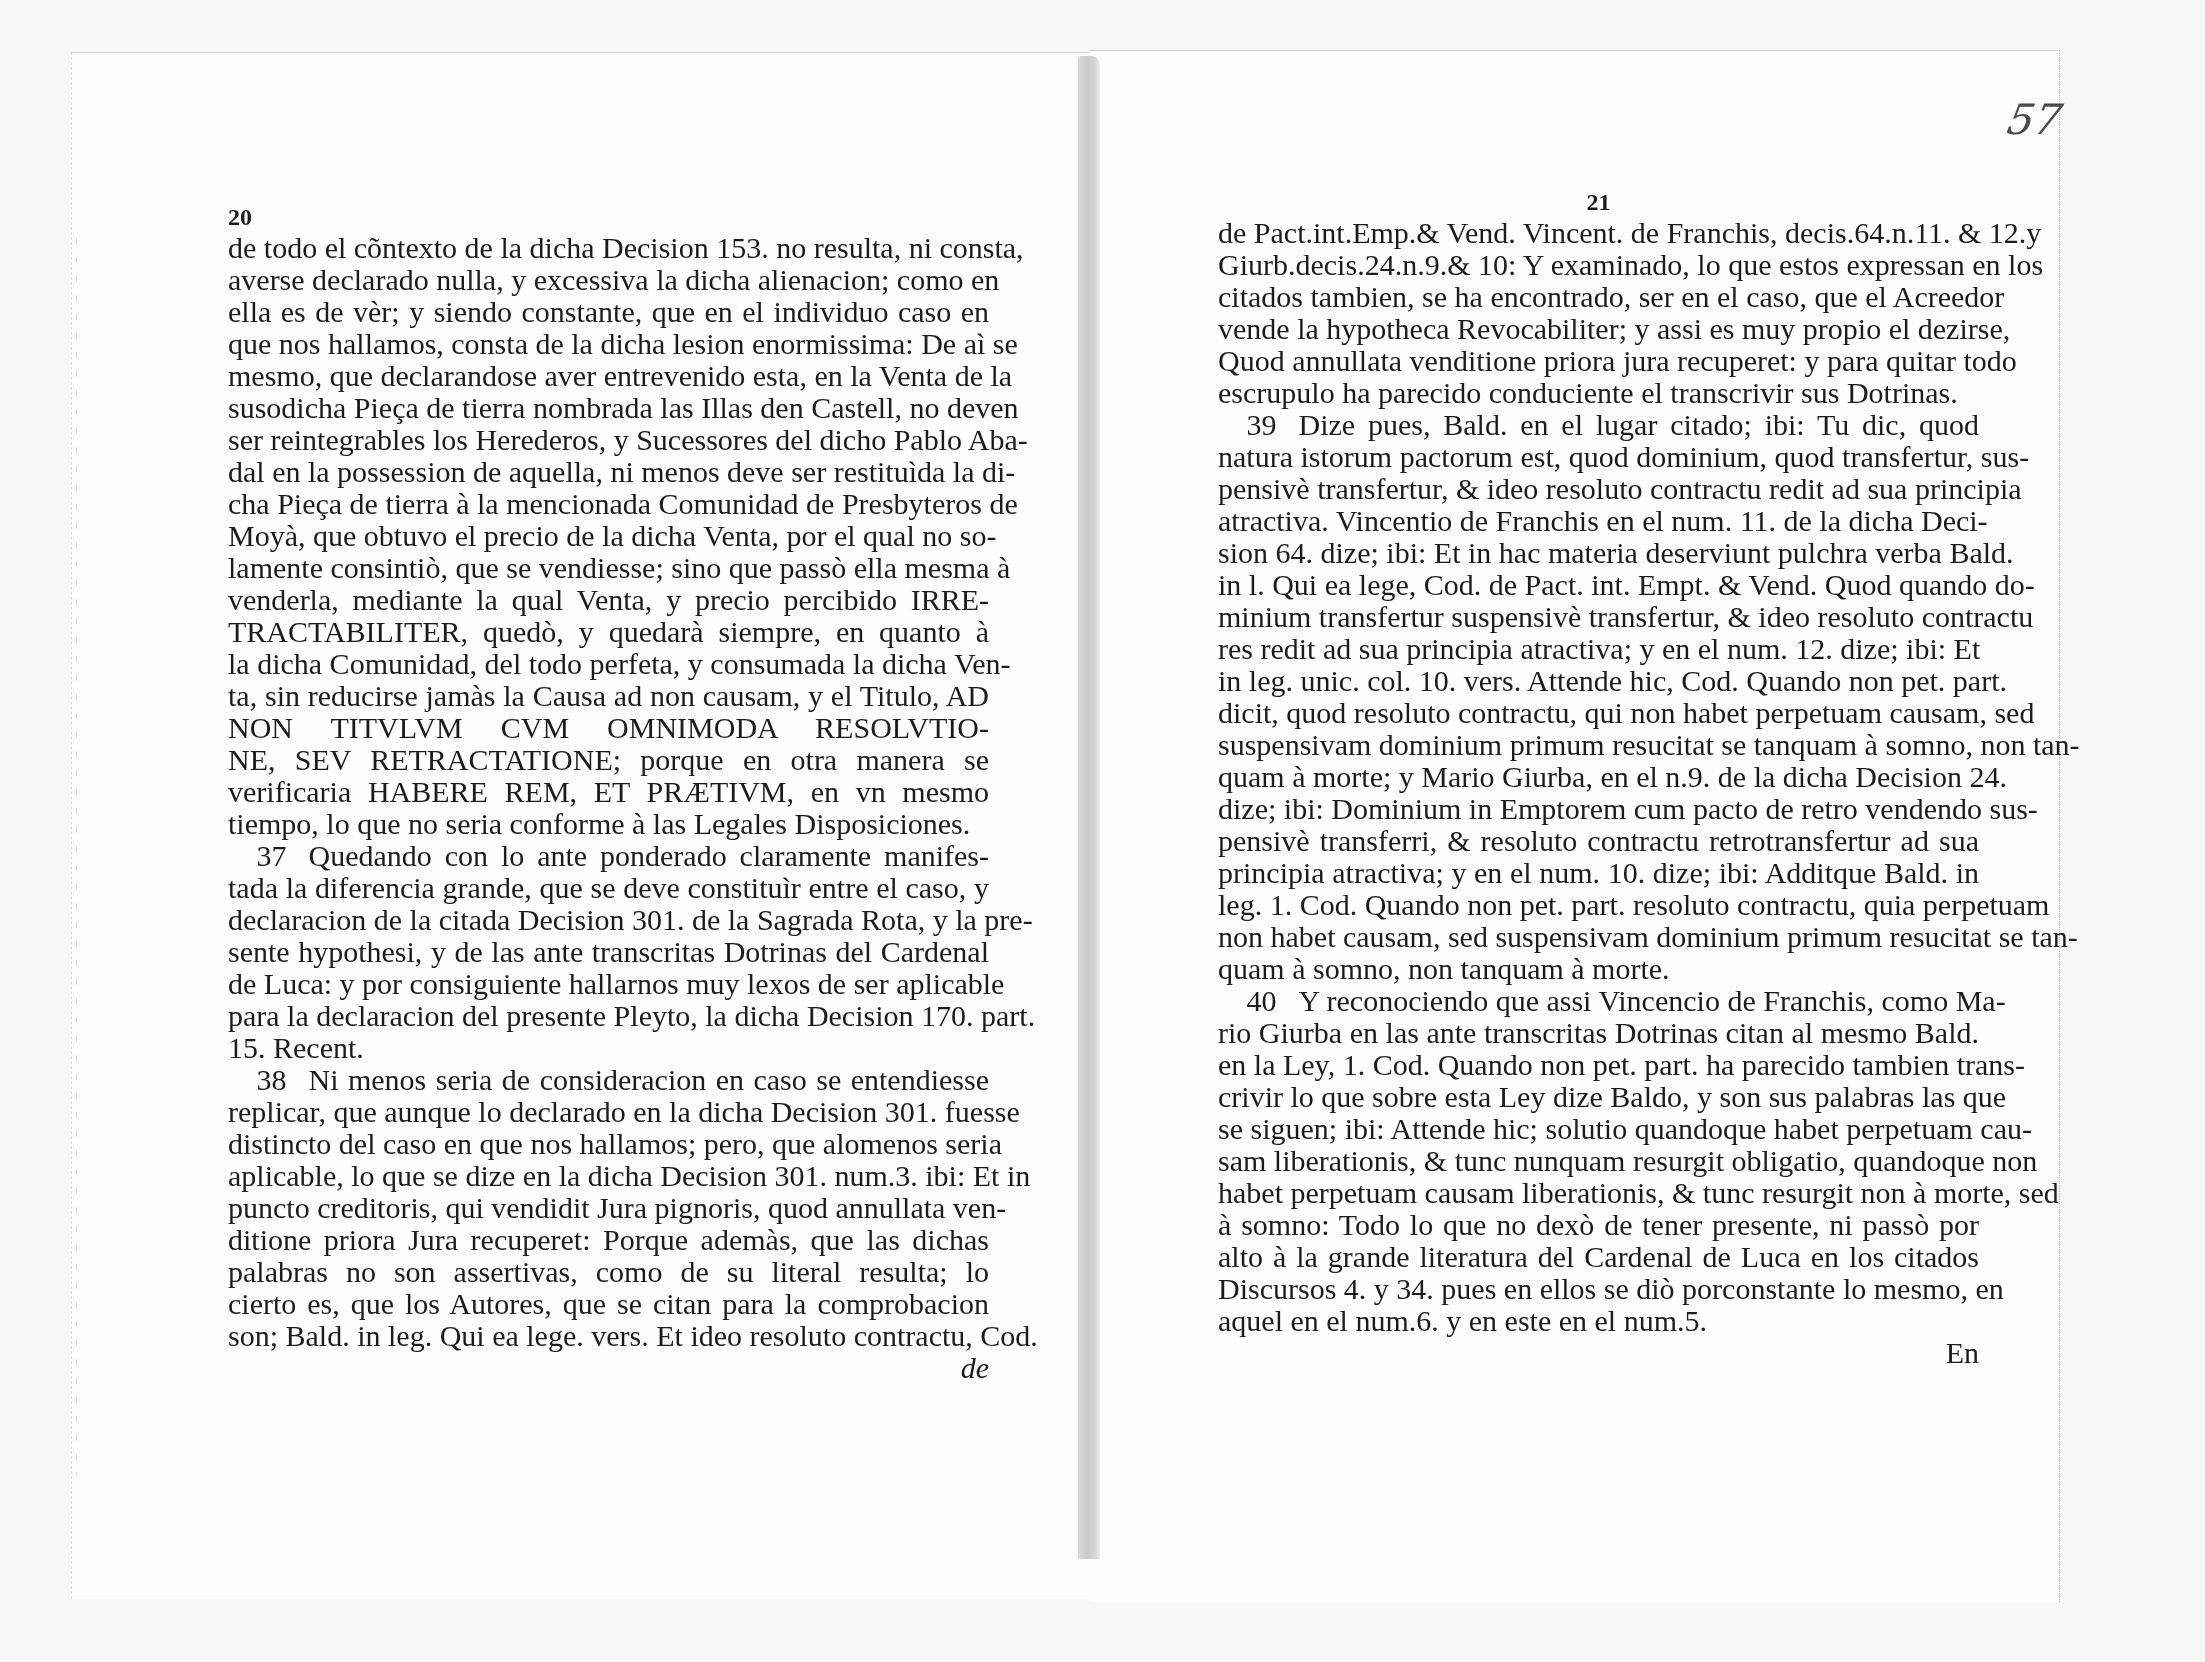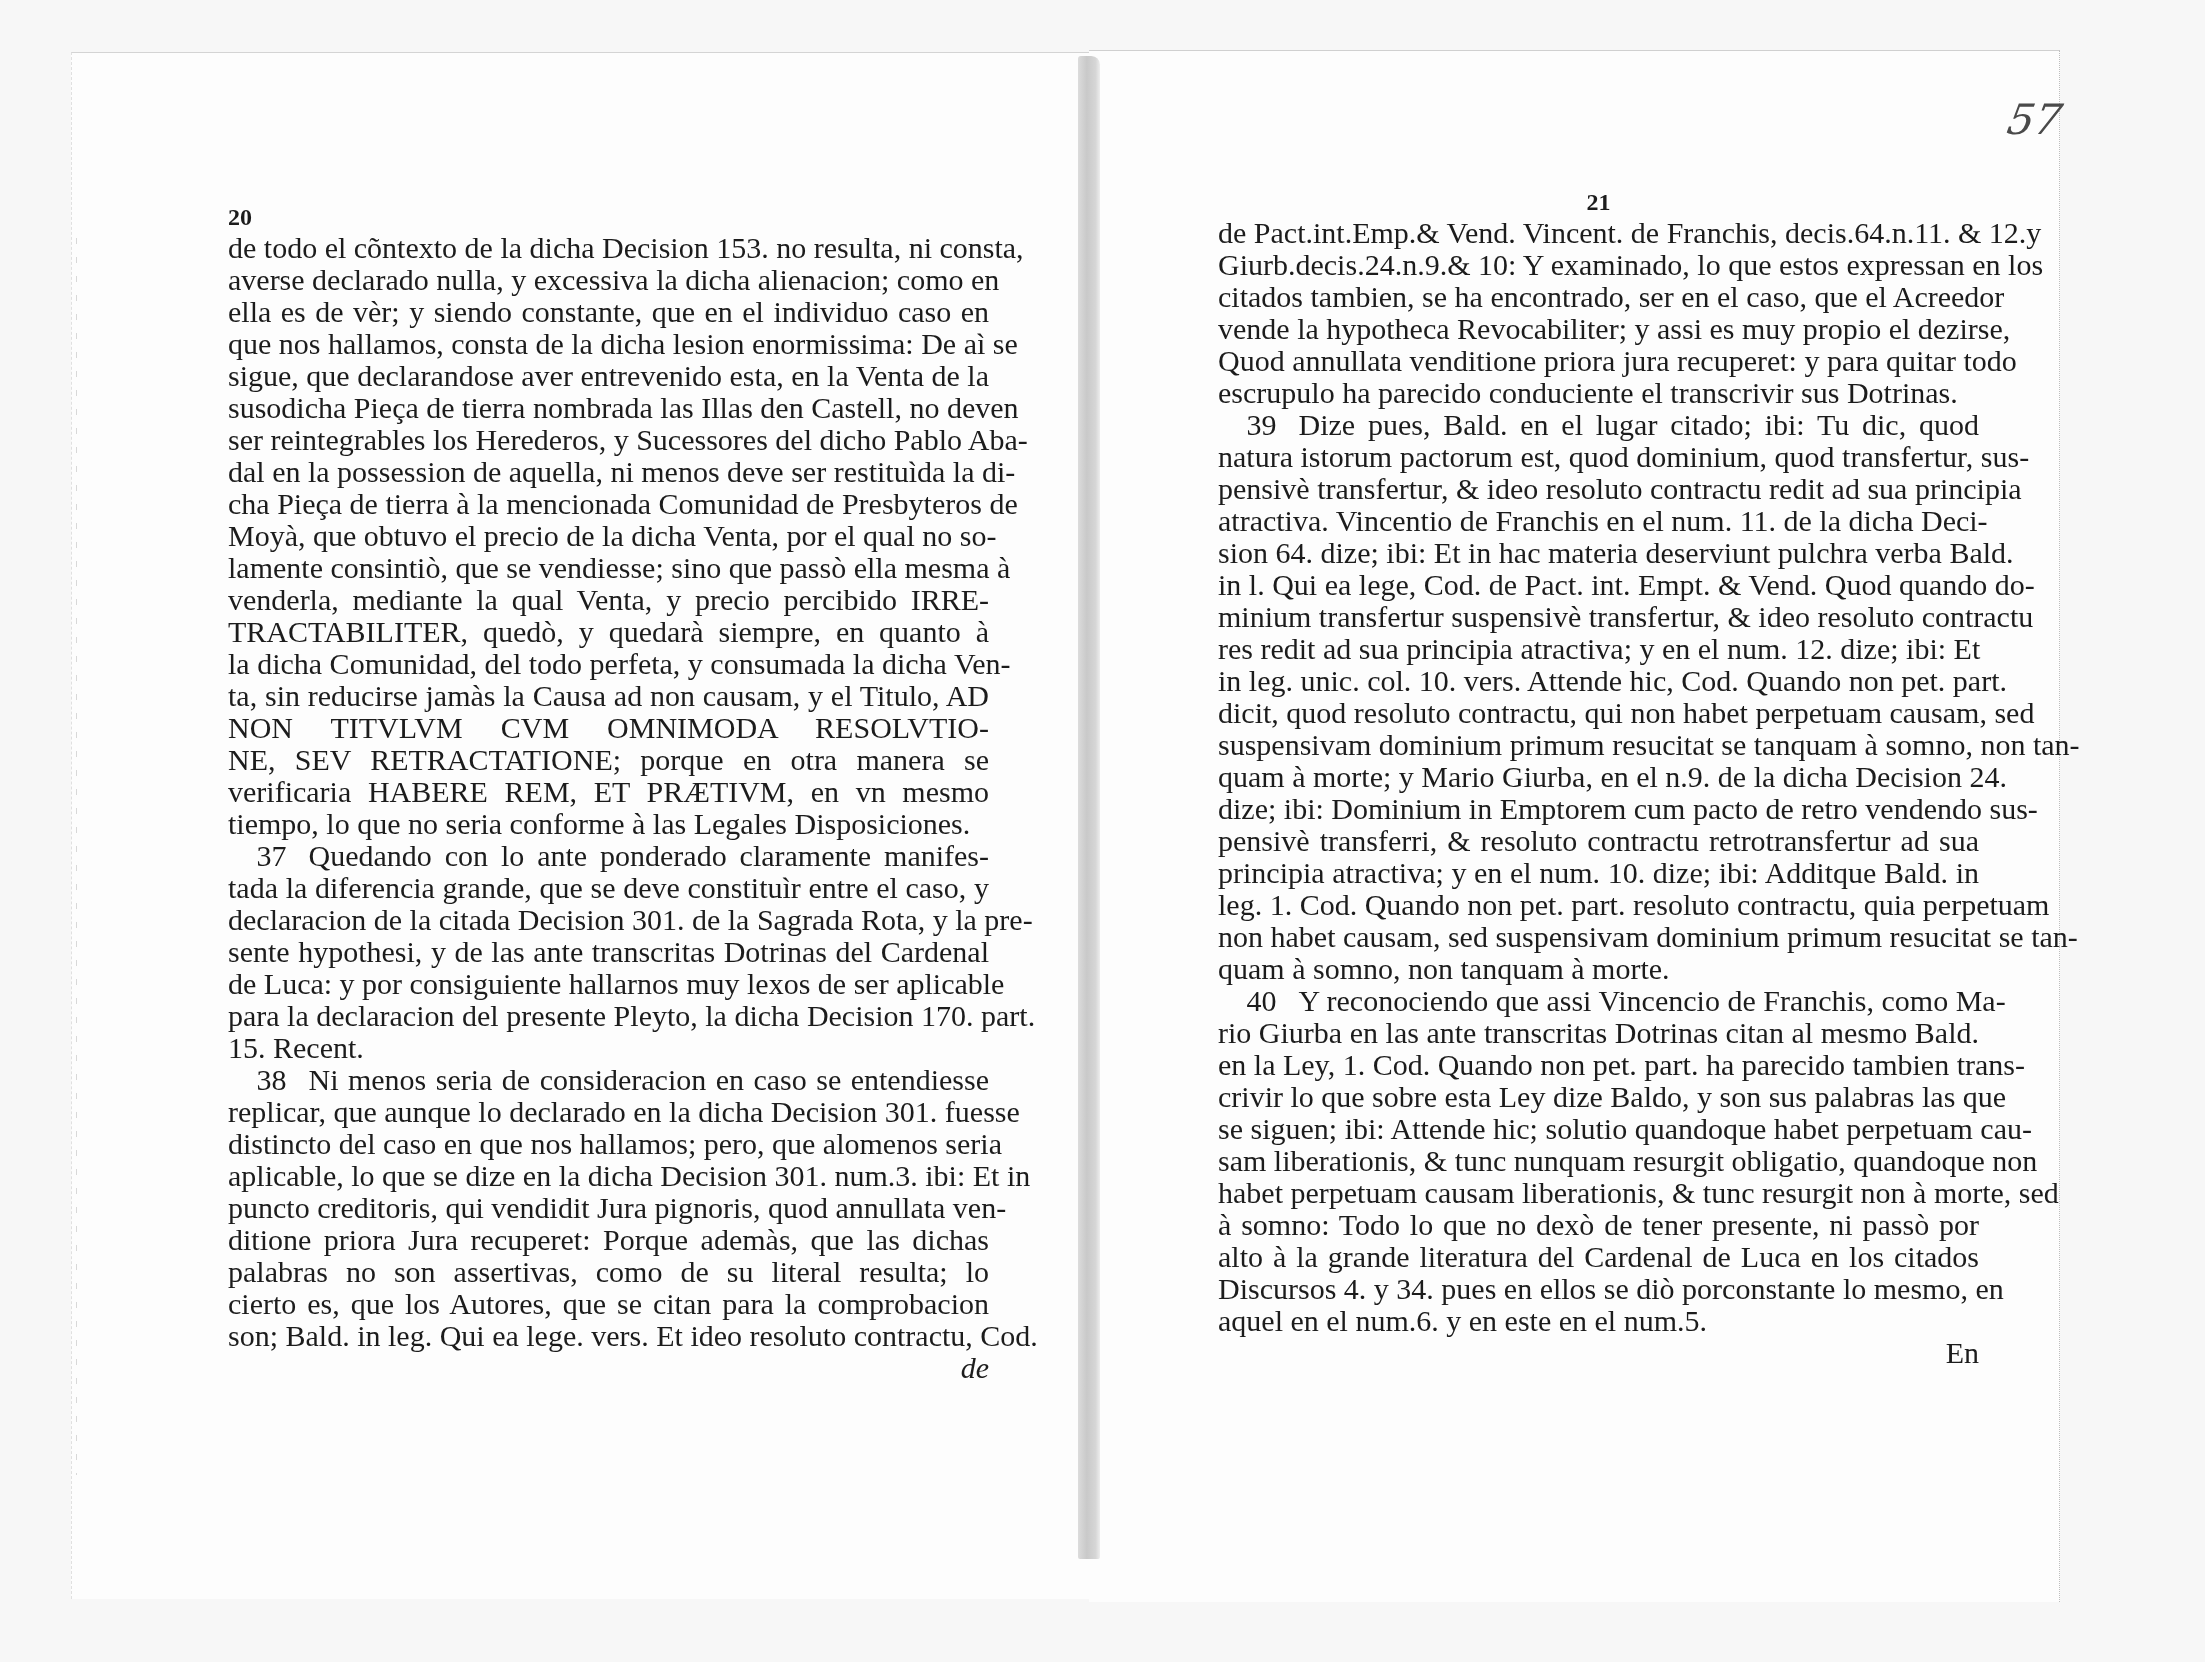--- a/index.html
+++ b/index.html
@@ -116,21 +116,21 @@
 
 <div class="folio-hand">57</div>
 
 <div class="textblock left-block">
   <div class="page-num">20</div>
   <div id="left-lines">
       <span class="line">de todo el cõntexto de la dicha Decision 153. no resulta, ni consta,</span>
       <span class="line">averse declarado nulla, y excessiva la dicha alienacion; como en</span>
       <span class="line">ella es de vèr; y siendo constante, que en el individuo caso en</span>
       <span class="line">que nos hallamos, consta de la dicha lesion enormissima: De aì se</span>
-      <span class="line">sigue, que declarandose aver entrevenido esta, en la Venta de la</span>
+      <span class="line">mesmo, que declarandose aver entrevenido esta, en la Venta de la</span>
       <span class="line">susodicha Pieça de tierra nombrada las Illas den Castell, no deven</span>
       <span class="line">ser reintegrables los Herederos, y Sucessores del dicho Pablo Aba-</span>
       <span class="line">dal en la possession de aquella, ni menos deve ser restituìda la di-</span>
       <span class="line">cha Pieça de tierra à la mencionada Comunidad de Presbyteros de</span>
       <span class="line">Moyà, que obtuvo el precio de la dicha Venta, por el qual no so-</span>
       <span class="line">lamente consintiò, que se vendiesse; sino que passò ella mesma à</span>
       <span class="line">venderla, mediante la qual Venta, y precio percibido IRRE-</span>
       <span class="line">TRACTABILITER, quedò, y quedarà siempre, en quanto à</span>
       <span class="line">la dicha Comunidad, del todo perfeta, y consumada la dicha Ven-</span>
       <span class="line">ta, sin reducirse jamàs la Causa ad non causam, y el Titulo, AD</span>

